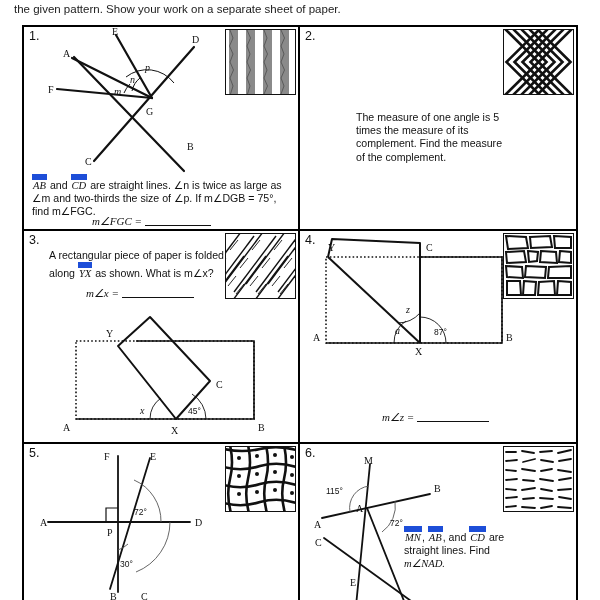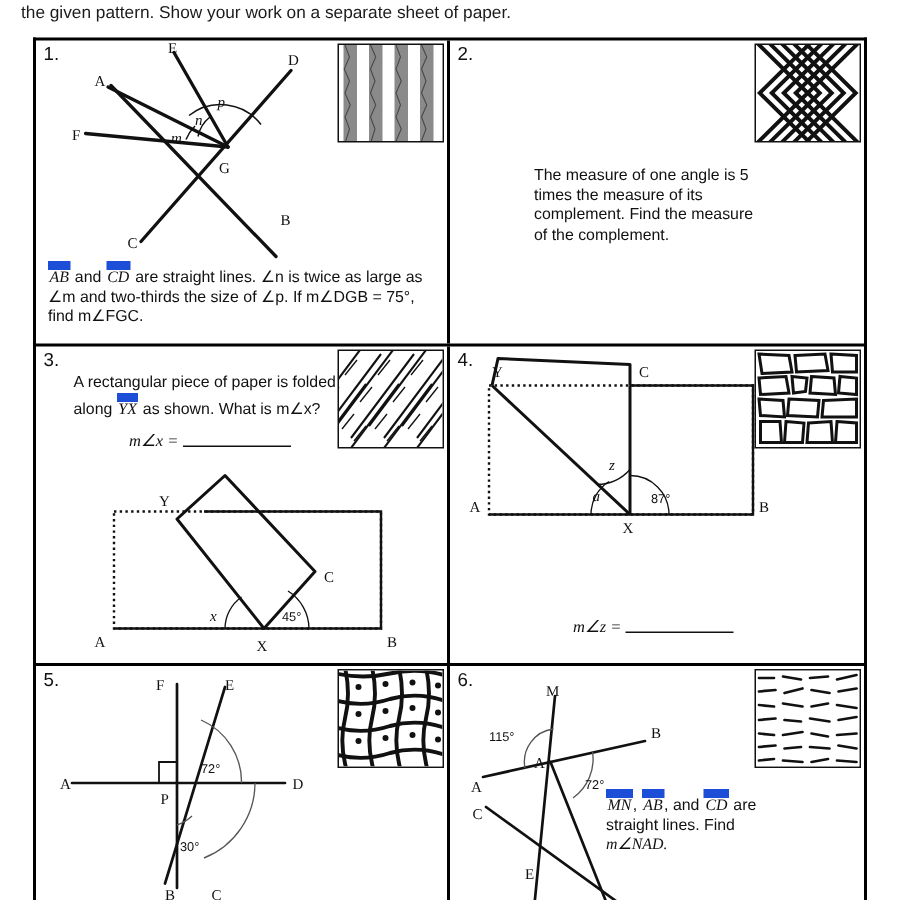--- a/index.html
+++ b/index.html
@@ -109,20 +109,24 @@
             <text class="lbl up" x="51" y="134">C</text>
           </svg>
         </div>
 
         <div class="prose" style="left:8px;top:147px;width:262px;">
           <span class="math ovl">AB</span><span> and </span><span class="math ovl">CD</span><span> are straight lines.  ∠n is twice as large as</span><br>
           <span>∠m and two-thirds the size of ∠p.  If m∠DGB = 75°,</span><br>
           <span>find m∠FGC.</span>
         </div>
 
+        <div class="ansline" style="left:68px;top:188px;">
+          <span>m∠FGC =</span>
+          <span class="blank"></span>
+        </div>
       </div>
 
       <div class="cell">
         <div class="num">2.</div>
 
         <div class="swatch">
           <svg viewBox="0 0 69 64" preserveAspectRatio="none">
             <rect width="69" height="64" fill="#fff"></rect>
             <g stroke="#111" stroke-width="2.6" fill="none">
               <path d="M-10 -12 L34.5 32 L-10 76"></path>

